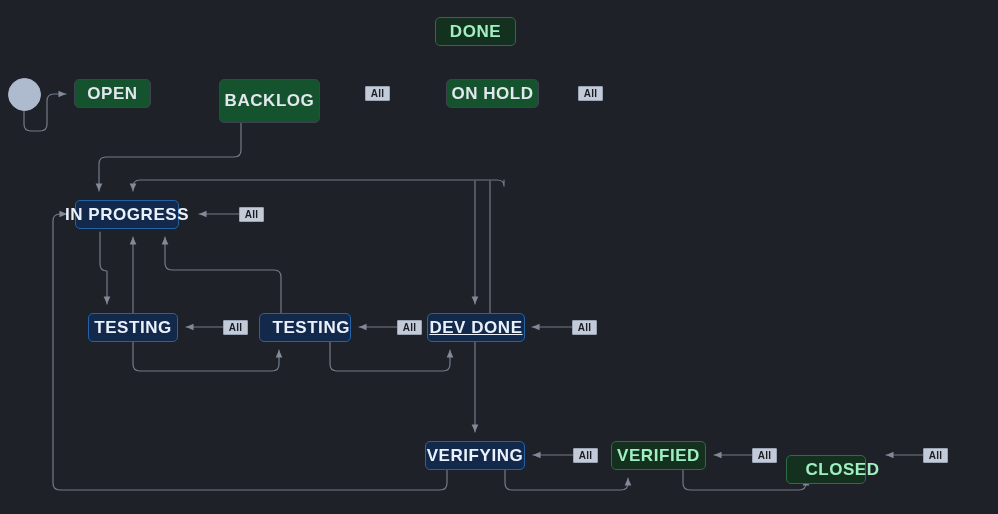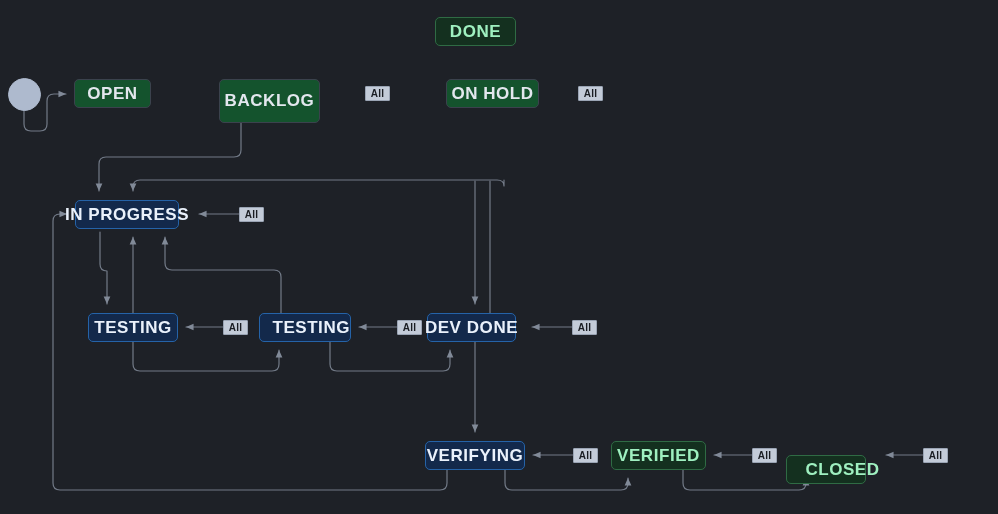--- a/index.html
+++ b/index.html
@@ -132,21 +132,21 @@
       </div>
       <div class="node node-blue" style="left: 75px; top: 200px; width: 104px; height: 29px;">
         <span>IN PROGRESS</span>
       </div>
       <div class="node node-blue" style="left: 88px; top: 313px; width: 90px; height: 29px;">
         <span>TESTING</span>
       </div>
       <div class="node node-blue" style="left: 259px; top: 313px; width: 92px; height: 29px; justify-content: flex-end;">
         <span>TESTING</span>
       </div>
-      <div class="node node-blue" style="left: 427px; top: 313px; width: 89px; height: 29px;">
+      <div class="node node-blue" style="left: 427px; top: 313px; width: 98px; height: 29px; text-decoration: underline;">
         <span>DEV DONE</span>
       </div>
       <div class="node node-blue" style="left: 425px; top: 441px; width: 100px; height: 29px;">
         <span>VERIFYING</span>
       </div>
       <div class="node node-green" style="left: 611px; top: 441px; width: 95px; height: 29px;">
         <span>VERIFIED</span>
       </div>
       <div class="node node-green" style="left: 786px; top: 455px; width: 80px; height: 29px; padding-left: 33px;">
         <span>CLOSED</span>

